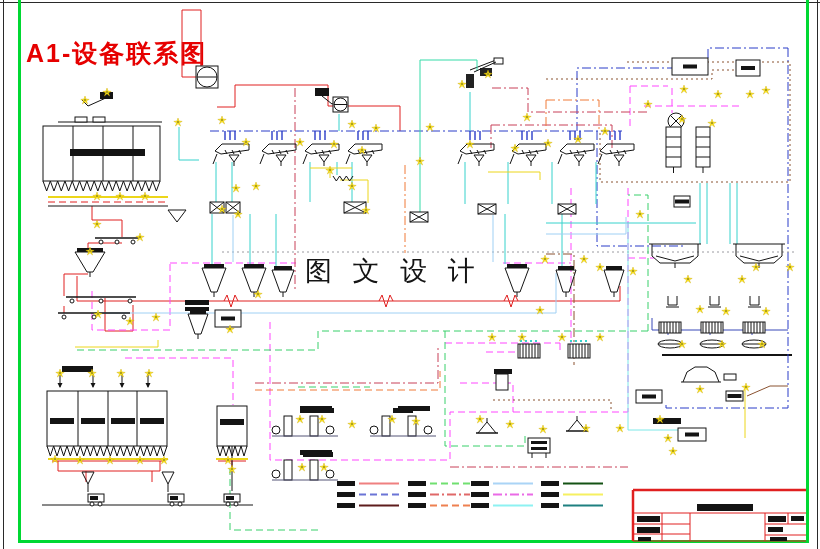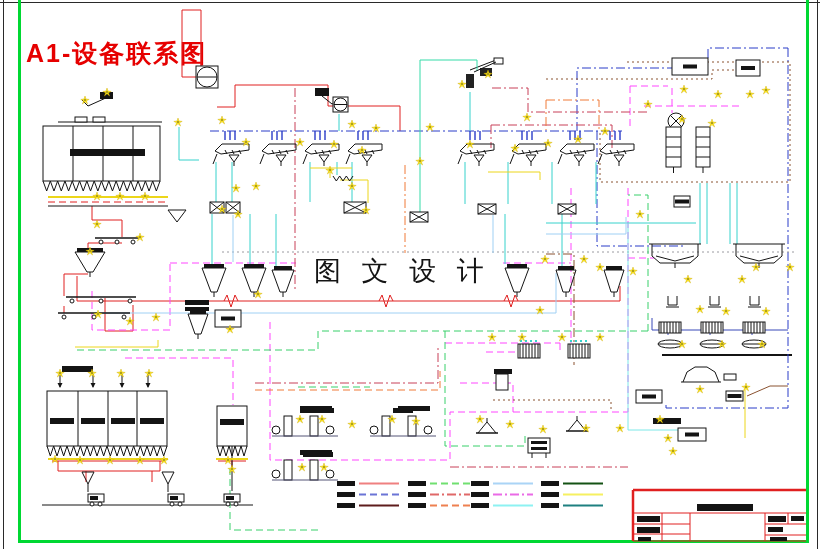--- a/index.html
+++ b/index.html
@@ -7,21 +7,21 @@
          font-family:"Liberation Sans",sans-serif;}
   .hline,.vline{position:absolute;}
   #edge-top{left:0;top:2px;width:820px;height:1px;}
   #edge-left{left:3px;top:0;width:1px;height:549px;}
   #edge-right{left:817px;top:0;width:1px;height:549px;}
   #frame-left{left:18px;top:0;width:3px;height:543px;}
   #frame-right{left:806px;top:0;width:3px;height:543px;}
   #frame-bottom{left:18px;top:540px;width:791px;height:3px;}
   #drawing-title{position:absolute;left:26px;top:5px;font-size:25px;font-weight:bold;
       letter-spacing:2px;white-space:nowrap;margin-top:32px;}
-  #watermark{position:absolute;left:308px;top:253px;height:35px;background:#ffffff;
+  #watermark{position:absolute;left:299px;top:253px;height:35px;background:#ffffff;
       display:flex;align-items:center;padding:0 6px;font-family:"DejaVu Serif","Liberation Serif",serif;
       font-size:27px;letter-spacing:6px;color:#141414;white-space:nowrap;z-index:3;}
   svg{position:absolute;left:0;top:0;z-index:2;}
 </style>
 </head>
 <body>
 
 <div class="sheet">
   <div class="hline" id="edge-top" style="background: rgb(42, 42, 42);"></div>
   <div class="vline" id="edge-left" style="background: rgb(42, 42, 42);"></div>

